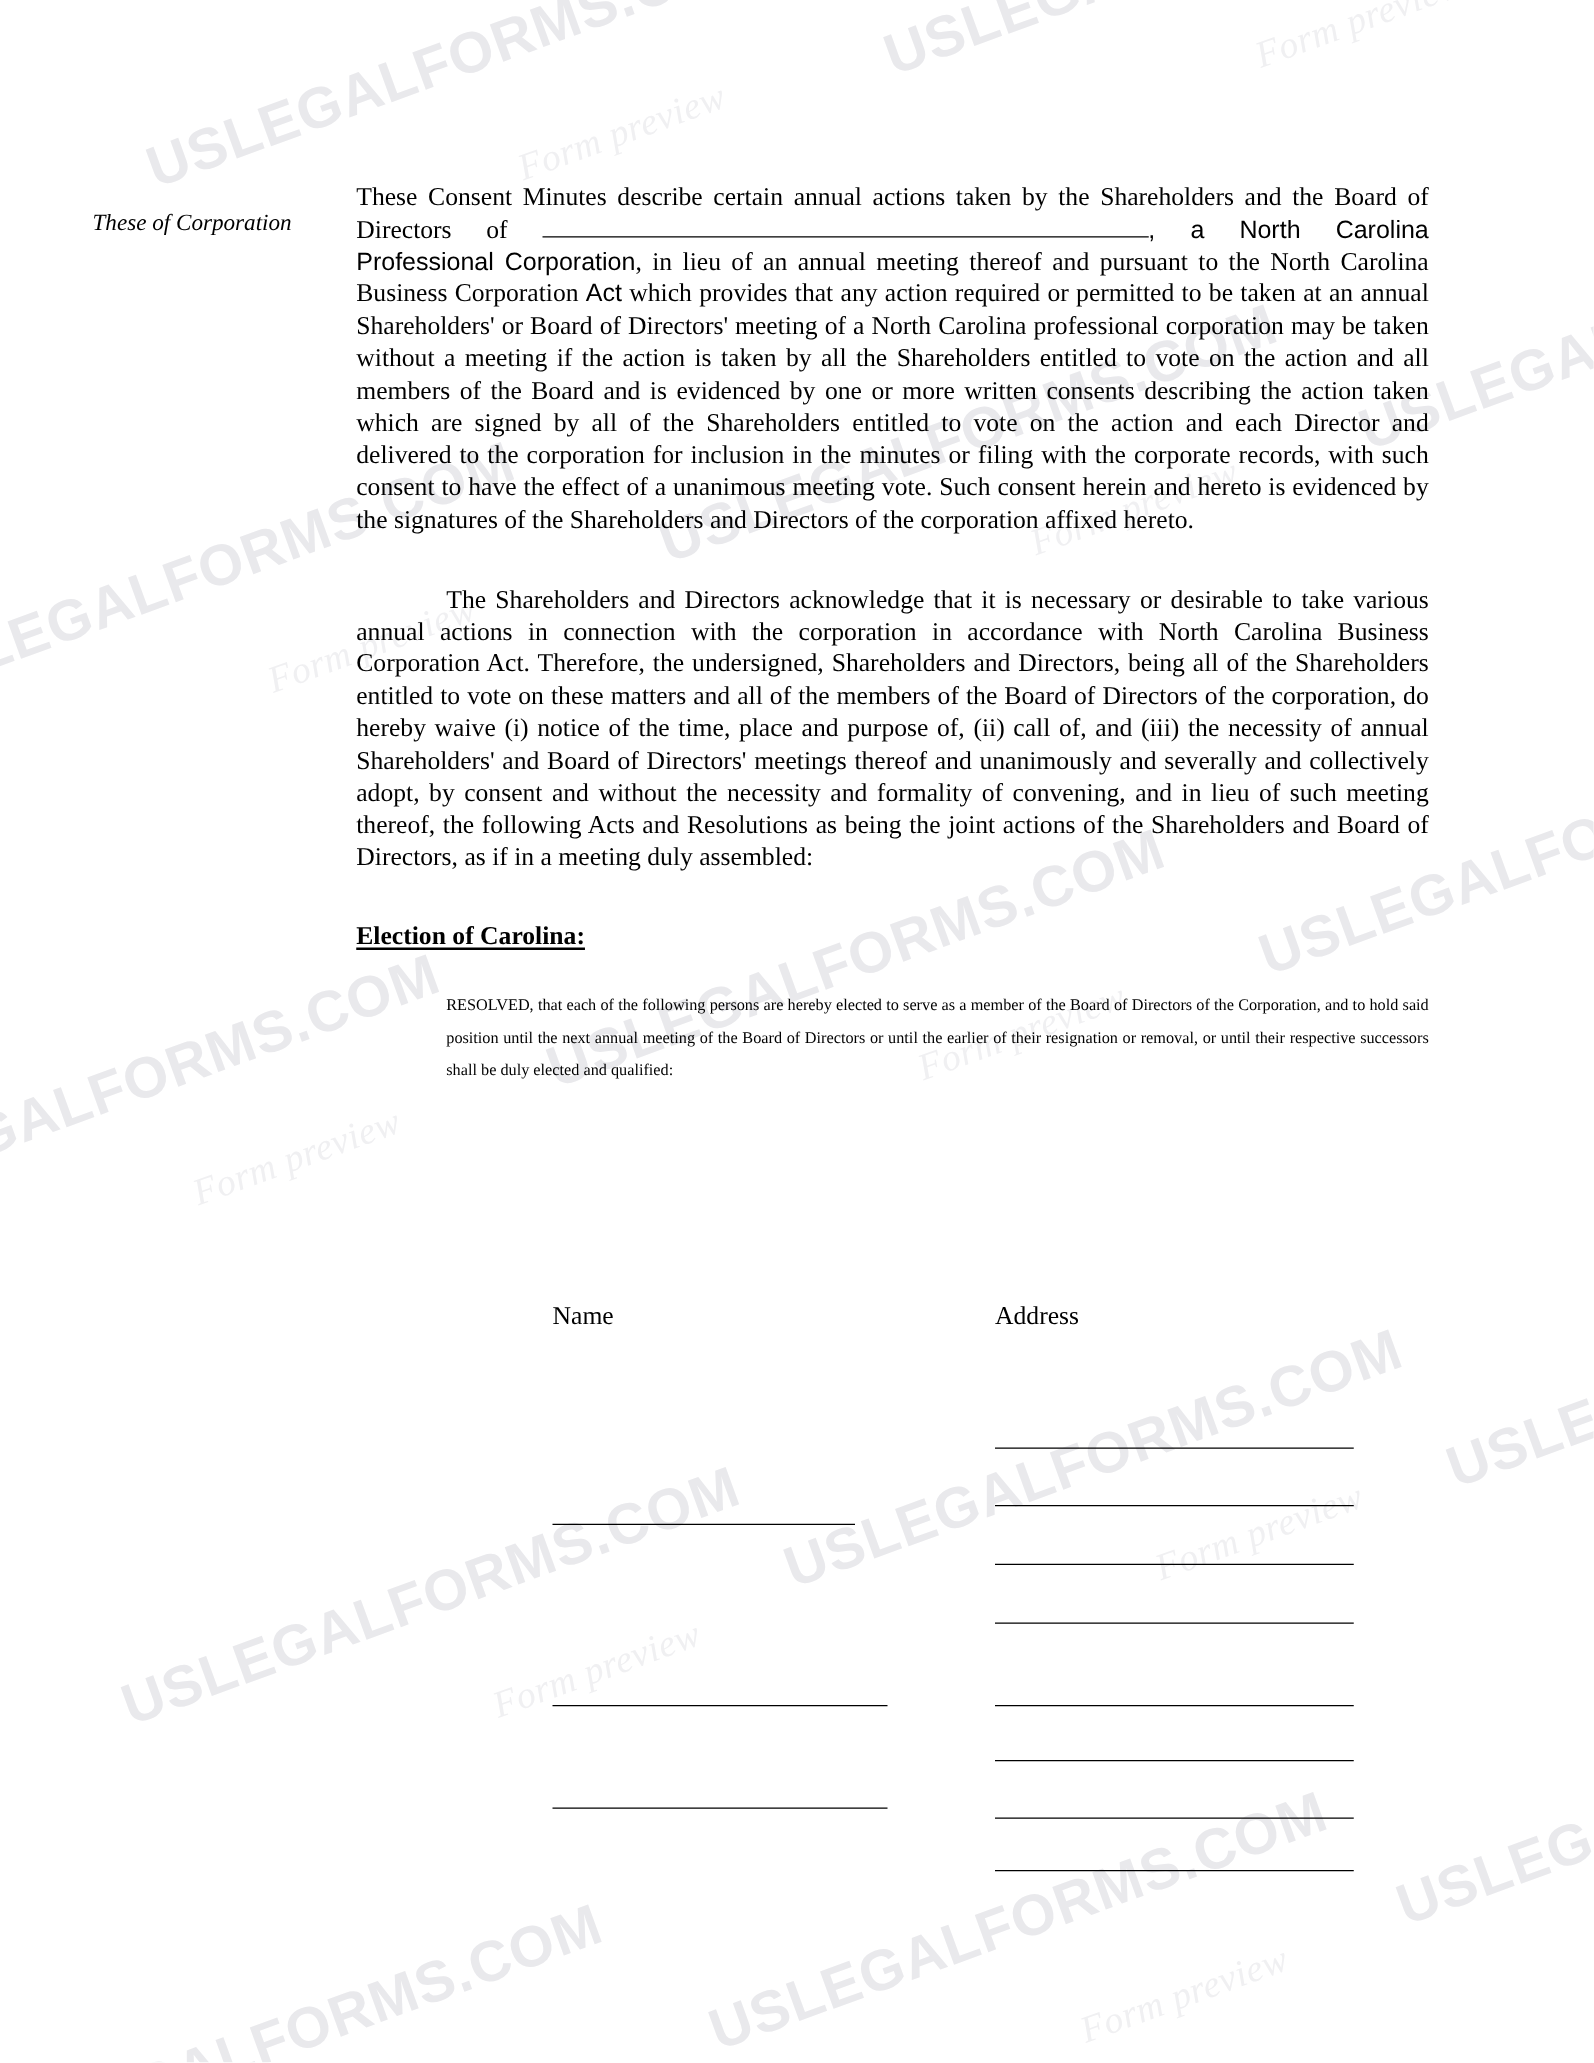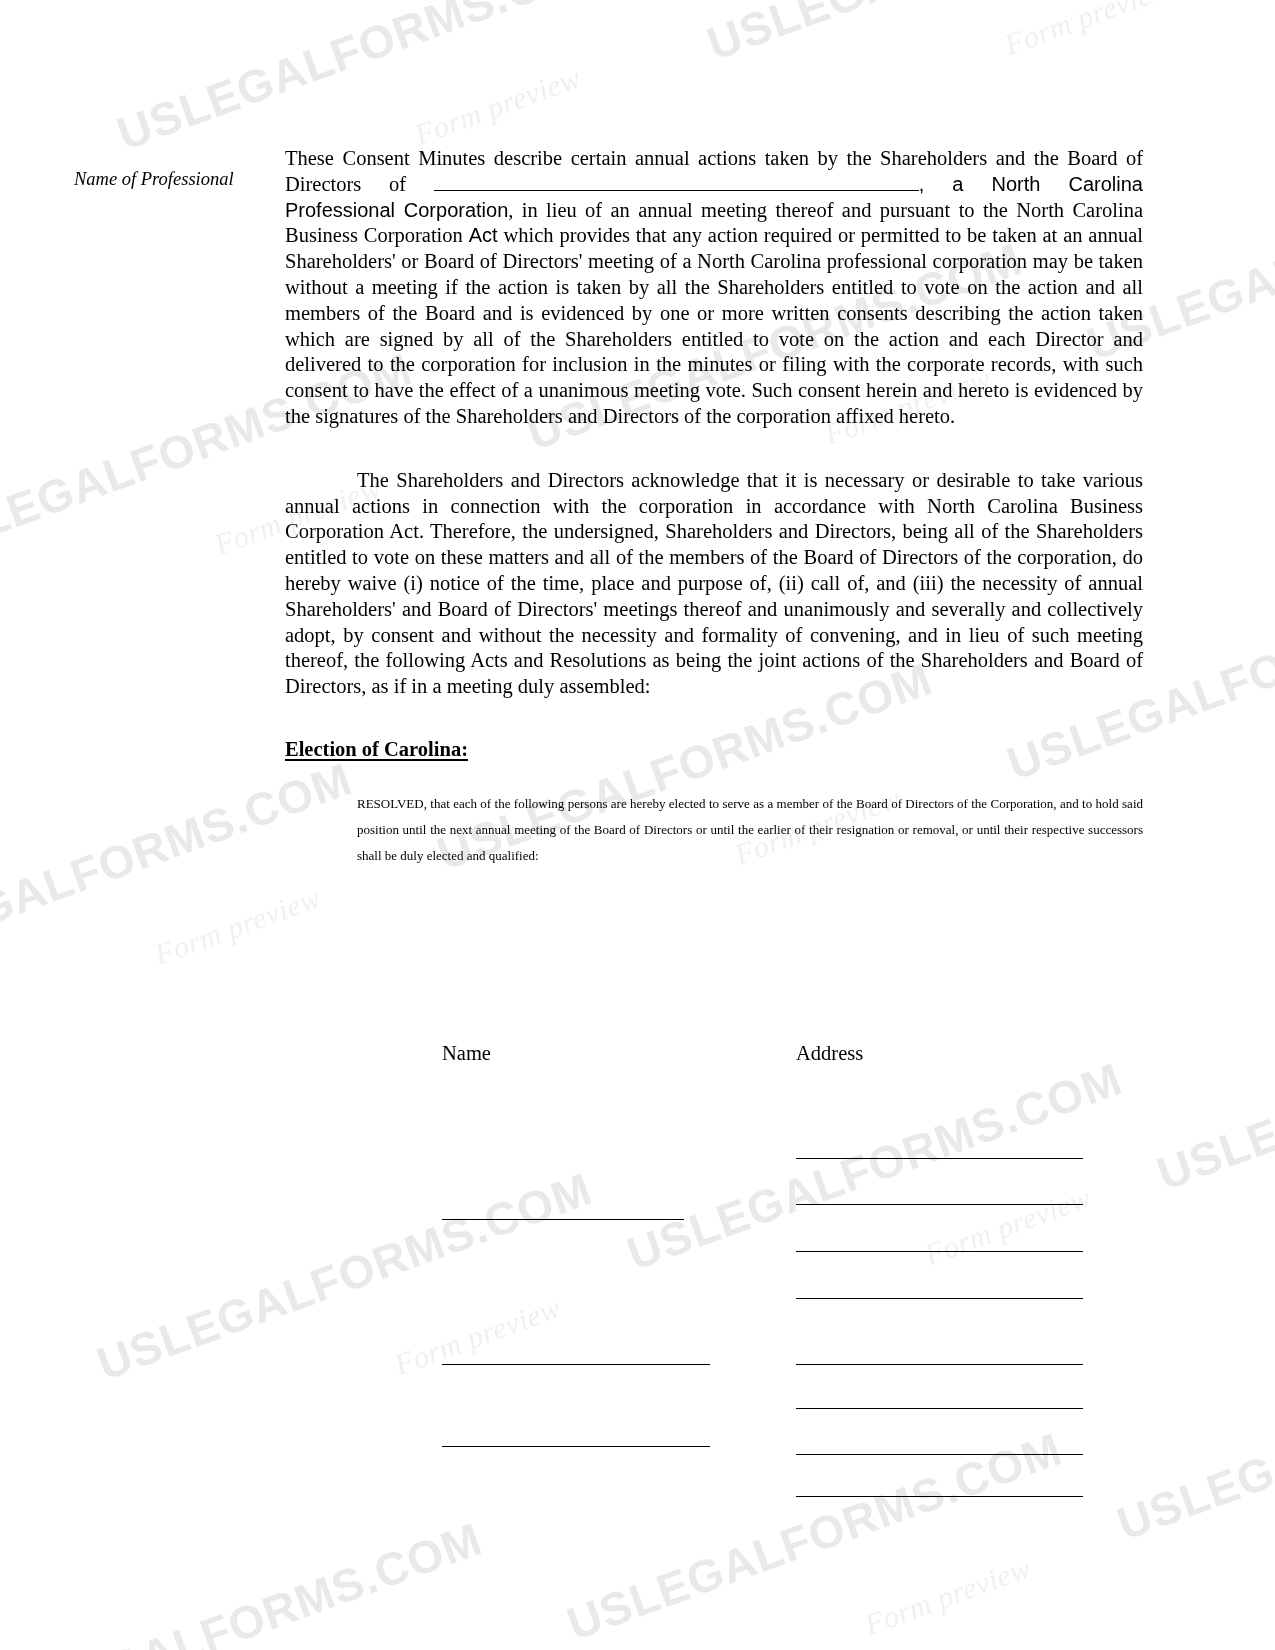--- a/index.html
+++ b/index.html
@@ -167,21 +167,21 @@
       <div class="wm wm-main" style="left: 1150px; top: 1150px; color: rgb(233, 233, 236); transform: rotate(-20deg) scale(1);">USLEGALFORMS.COM</div>
       <div class="wm wm-main" style="left: -20px; top: 1690px; color: rgb(233, 233, 236); transform: rotate(-20deg) scale(1);">USLEGALFORMS.COM</div>
       <div class="wm wm-sub" style="left: 280px; top: 1700px; color: rgb(240, 240, 242); transform: rotate(-20deg) scale(1);">Form preview</div>
       <div class="wm wm-main" style="left: 560px; top: 1600px; color: rgb(233, 233, 236); transform: rotate(-20deg) scale(1);">USLEGALFORMS.COM</div>
       <div class="wm wm-sub" style="left: 860px; top: 1610px; color: rgb(240, 240, 242); transform: rotate(-20deg) scale(1);">Form preview</div>
       <div class="wm wm-main" style="left: 1110px; top: 1500px; color: rgb(233, 233, 236); transform: rotate(-20deg) scale(1);">USLEGALFORMS.COM</div>
     </div>
 
   <div id="content">
 
-    <div class="margin-label">Name of Professional</div>
+    <div class="margin-label">These of Corporation</div>
 
     <div class="body-col">
 
       <p class="para">
         <span>These Consent Minutes describe certain annual actions taken by the Shareholders and the Board of Directors of </span><span class="fill-line" style="width:485px;"></span><span class="sans">, a North Carolina Professional Corporation</span><span>, in lieu of an annual meeting thereof and pursuant to the North Carolina Business Corporation </span><span class="sans">Act</span><span> which provides that any action required or permitted to be taken at an annual Shareholders' or Board of Directors' meeting of a North Carolina professional corporation may be taken without a meeting if the action is taken by all the Shareholders entitled to vote on the action and all members of the Board and is evidenced by one or more written consents describing the action taken which are signed by all of the Shareholders entitled to vote on the action and each Director and delivered to the corporation for inclusion in the minutes or filing with the corporate records, with such consent to have the effect of a unanimous meeting vote.  Such consent herein and hereto is evidenced by the signatures of the Shareholders and Directors of the corporation affixed hereto.</span>
       </p>
 
       <div class="gap-md"></div>
 
       <p class="para indent">The Shareholders and Directors acknowledge that it is necessary or desirable to take various annual actions in connection with the corporation in accordance with North Carolina Business Corporation Act.   Therefore, the undersigned, Shareholders and Directors, being all of the Shareholders entitled to vote on these matters and all of the members of the Board of Directors of the corporation, do hereby waive (i) notice of the time, place and purpose of, (ii) call of, and (iii) the necessity of annual Shareholders' and Board of Directors' meetings thereof and unanimously and severally and collectively adopt, by consent and without the necessity and formality of convening, and in lieu of such meeting thereof, the following Acts and Resolutions as being the joint actions of the Shareholders and Board of Directors, as if in a meeting duly assembled:</p>

